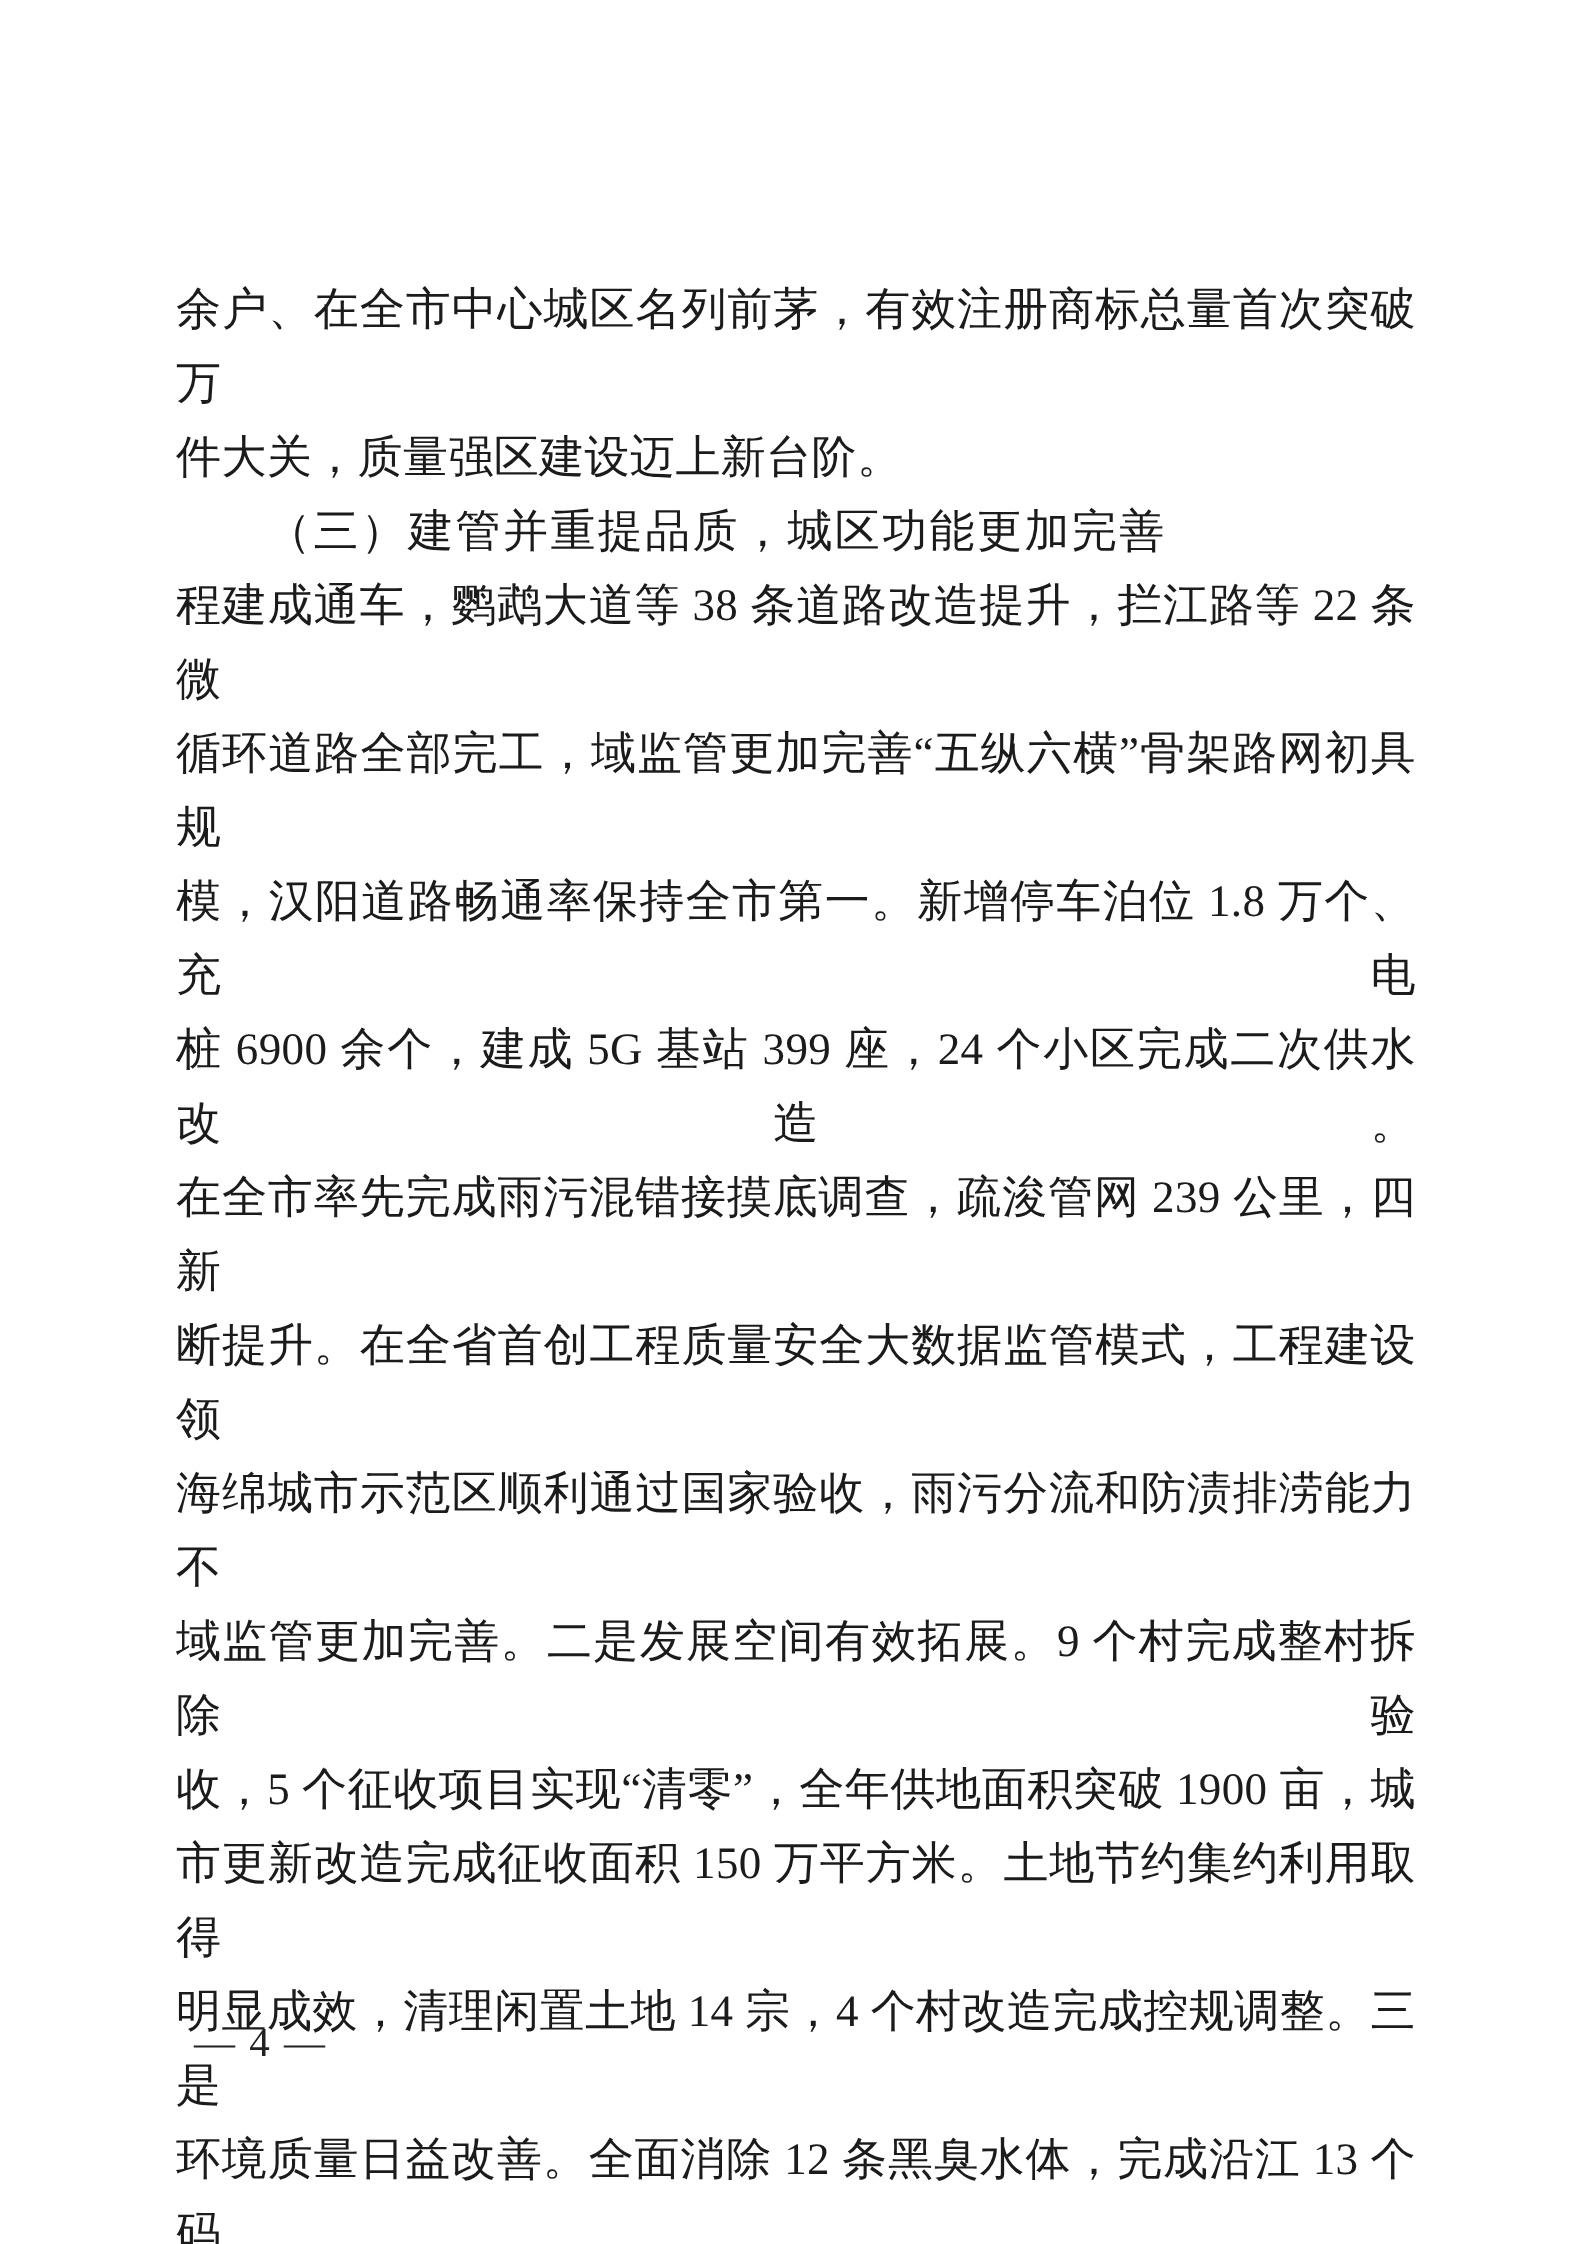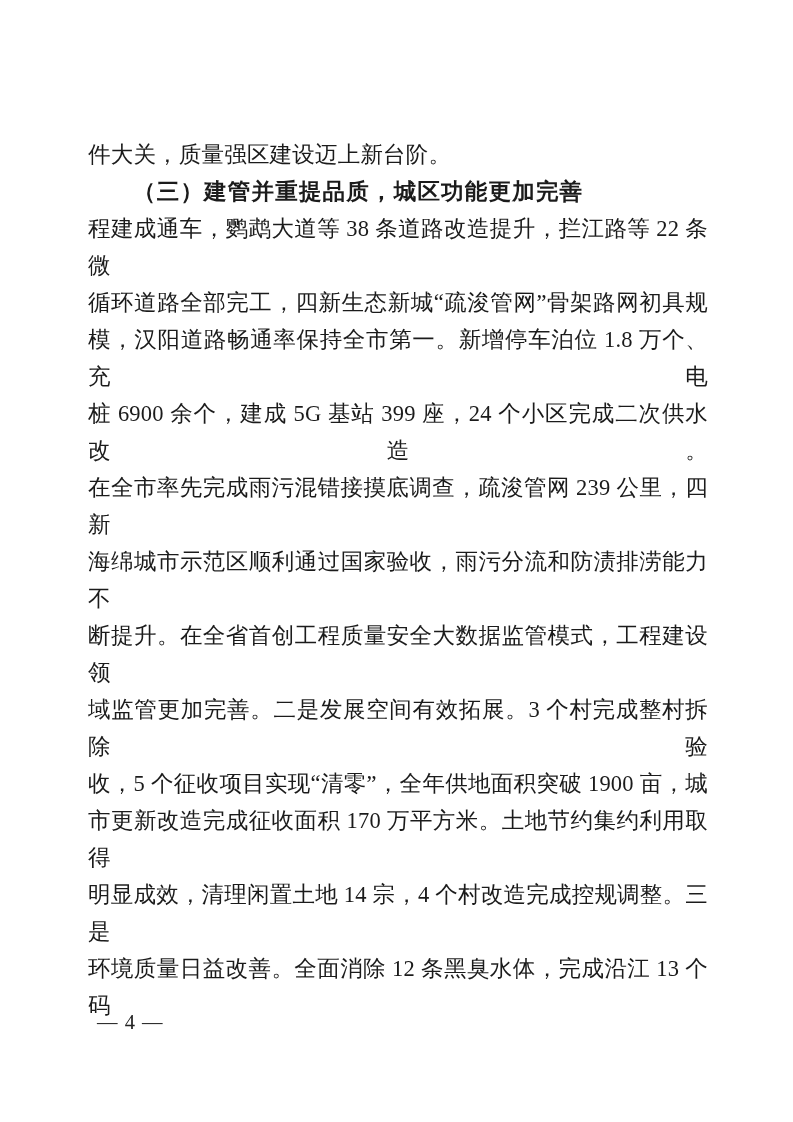--- a/index.html
+++ b/index.html
@@ -33,51 +33,52 @@
     white-space: normal;
   }
   .line.end {
     text-align: left;
     text-align-last: left;
   }
   .line.indent {
     text-indent: 2em;
   }
   .line.heading {
-    font-weight: bold;
+    font-weight: normal;
     text-align: center;
     text-align-last: left;
     text-indent: 2em;
     letter-spacing: 1.2px;
   }
   .page-number {
     position: absolute;
     left: 97px;
     top: 1008px;
     font-size: 20.5px;
     line-height: 28px;
     letter-spacing: 1px;
     color: #222222;
   }
 </style>
 </head>
 <body>
 
 <div class="page">
   <div class="text-block">
+    <p class="line">余户、在全市中心城区名列前茅，有效注册商标总量首次突破万</p>
     <p class="line end">件大关，质量强区建设迈上新台阶。</p>
     <p class="line heading">（三）建管并重提品质，城区功能更加完善</p>
     <p class="line">程建成通车，鹦鹉大道等 38 条道路改造提升，拦江路等 22 条微</p>
-    <p class="line">循环道路全部完工，四新生态新城“疏浚管网”骨架路网初具规</p>
+    <p class="line">循环道路全部完工，域监管更加完善“五纵六横”骨架路网初具规</p>
     <p class="line">模，汉阳道路畅通率保持全市第一。新增停车泊位 1.8 万个、充电</p>
     <p class="line">桩 6900 余个，建成 5G 基站 399 座，24 个小区完成二次供水改造。</p>
     <p class="line">在全市率先完成雨污混错接摸底调查，疏浚管网 239 公里，四新</p>
+    <p class="line">断提升。在全省首创工程质量安全大数据监管模式，工程建设领</p>
     <p class="line">海绵城市示范区顺利通过国家验收，雨污分流和防渍排涝能力不</p>
-    <p class="line">断提升。在全省首创工程质量安全大数据监管模式，工程建设领</p>
-    <p class="line">域监管更加完善。二是发展空间有效拓展。3 个村完成整村拆除验</p>
+    <p class="line">域监管更加完善。二是发展空间有效拓展。9 个村完成整村拆除验</p>
     <p class="line">收，5 个征收项目实现“清零”，全年供地面积突破 1900 亩，城</p>
-    <p class="line">市更新改造完成征收面积 170 万平方米。土地节约集约利用取得</p>
+    <p class="line">市更新改造完成征收面积 150 万平方米。土地节约集约利用取得</p>
     <p class="line">明显成效，清理闲置土地 14 宗，4 个村改造完成控规调整。三是</p>
     <p class="line">环境质量日益改善。全面消除 12 条黑臭水体，完成沿江 13 个码</p>
 
   </div>
   <div class="page-number">— 4 —</div>
 </div>
 
 </body></html>

